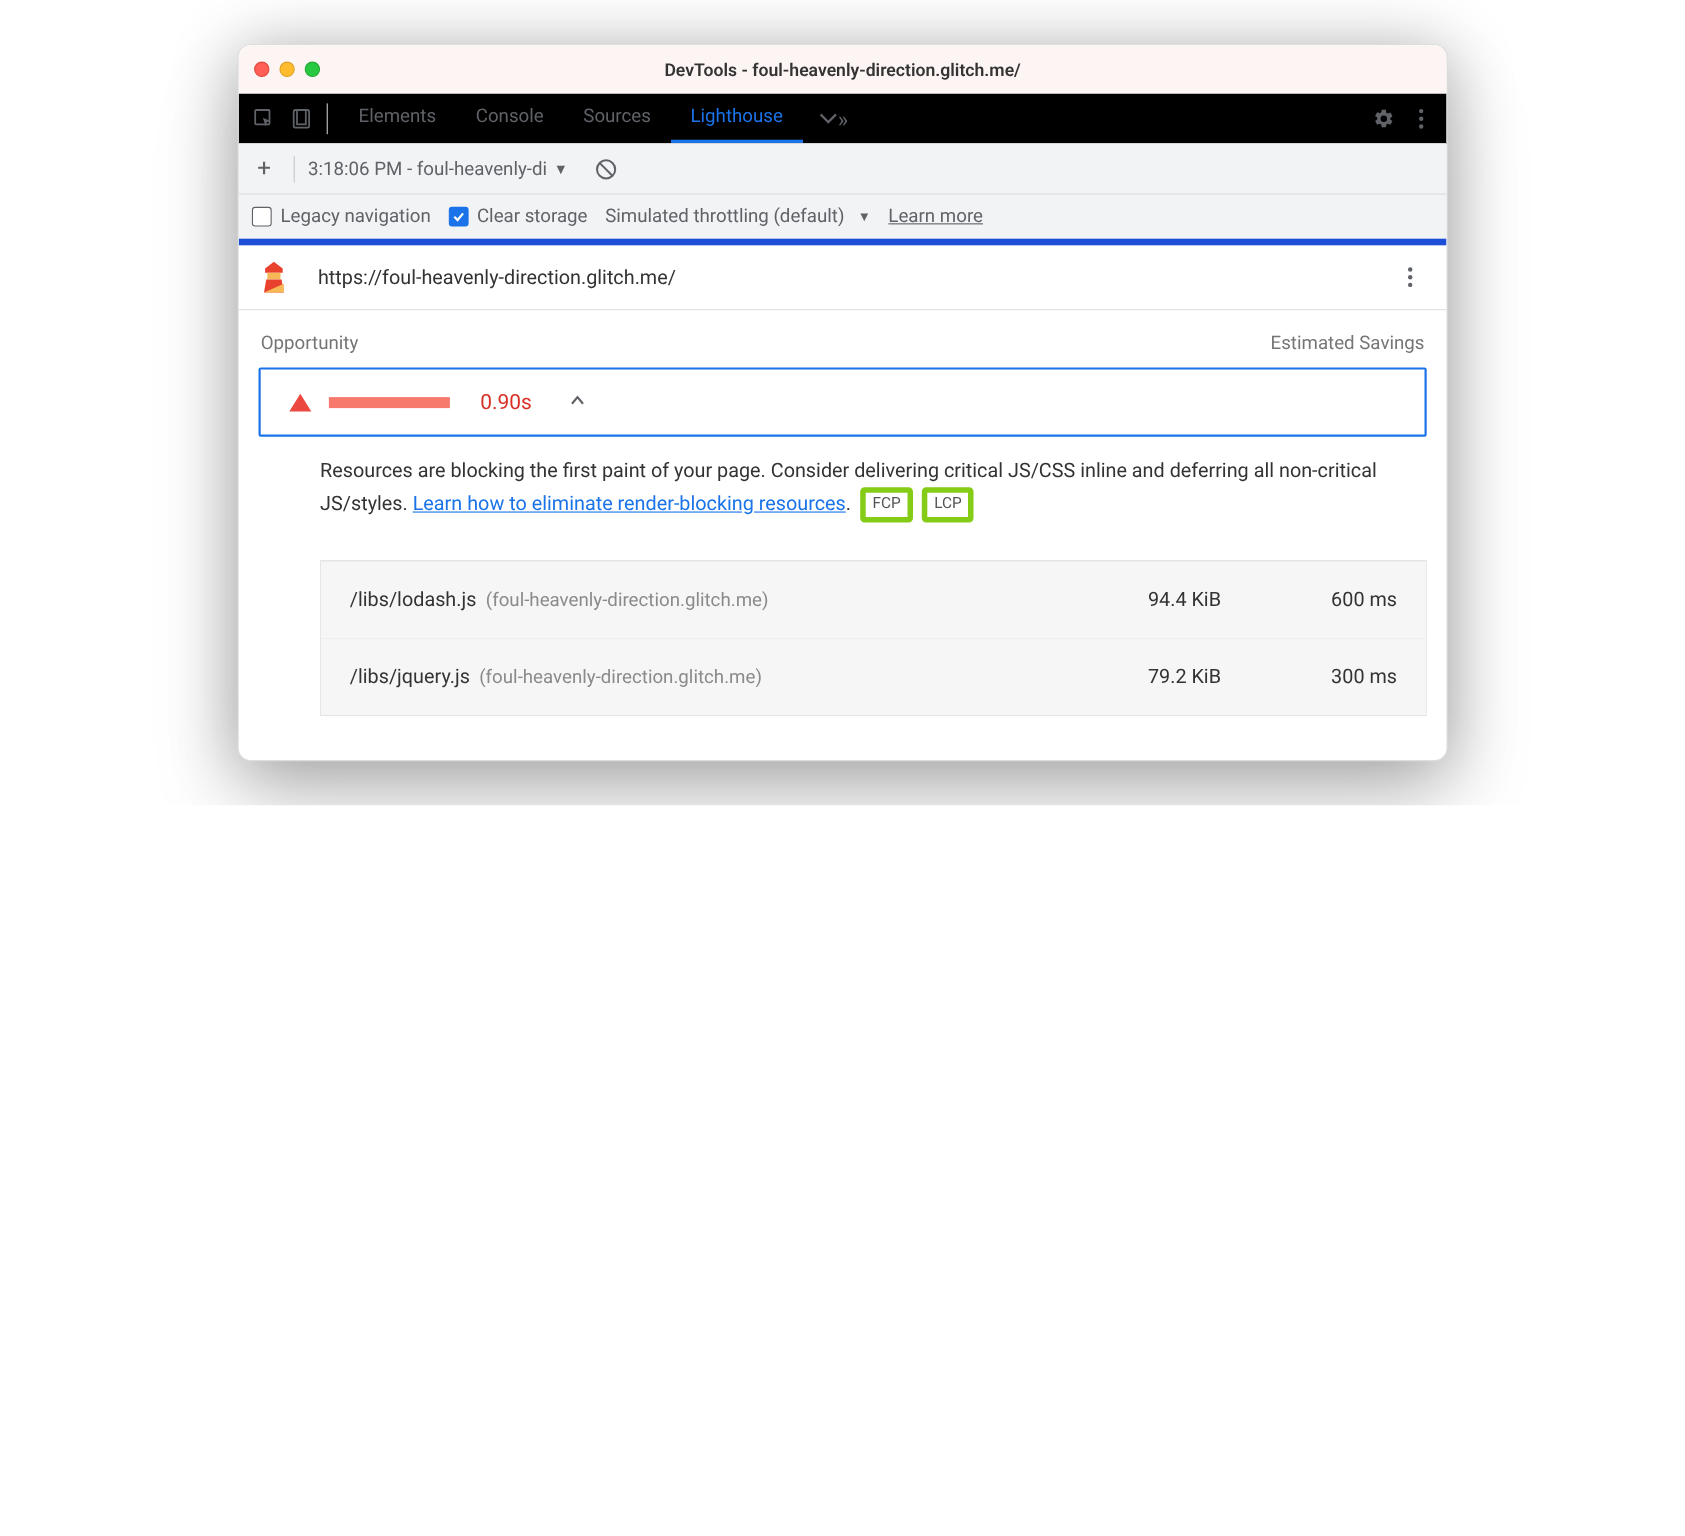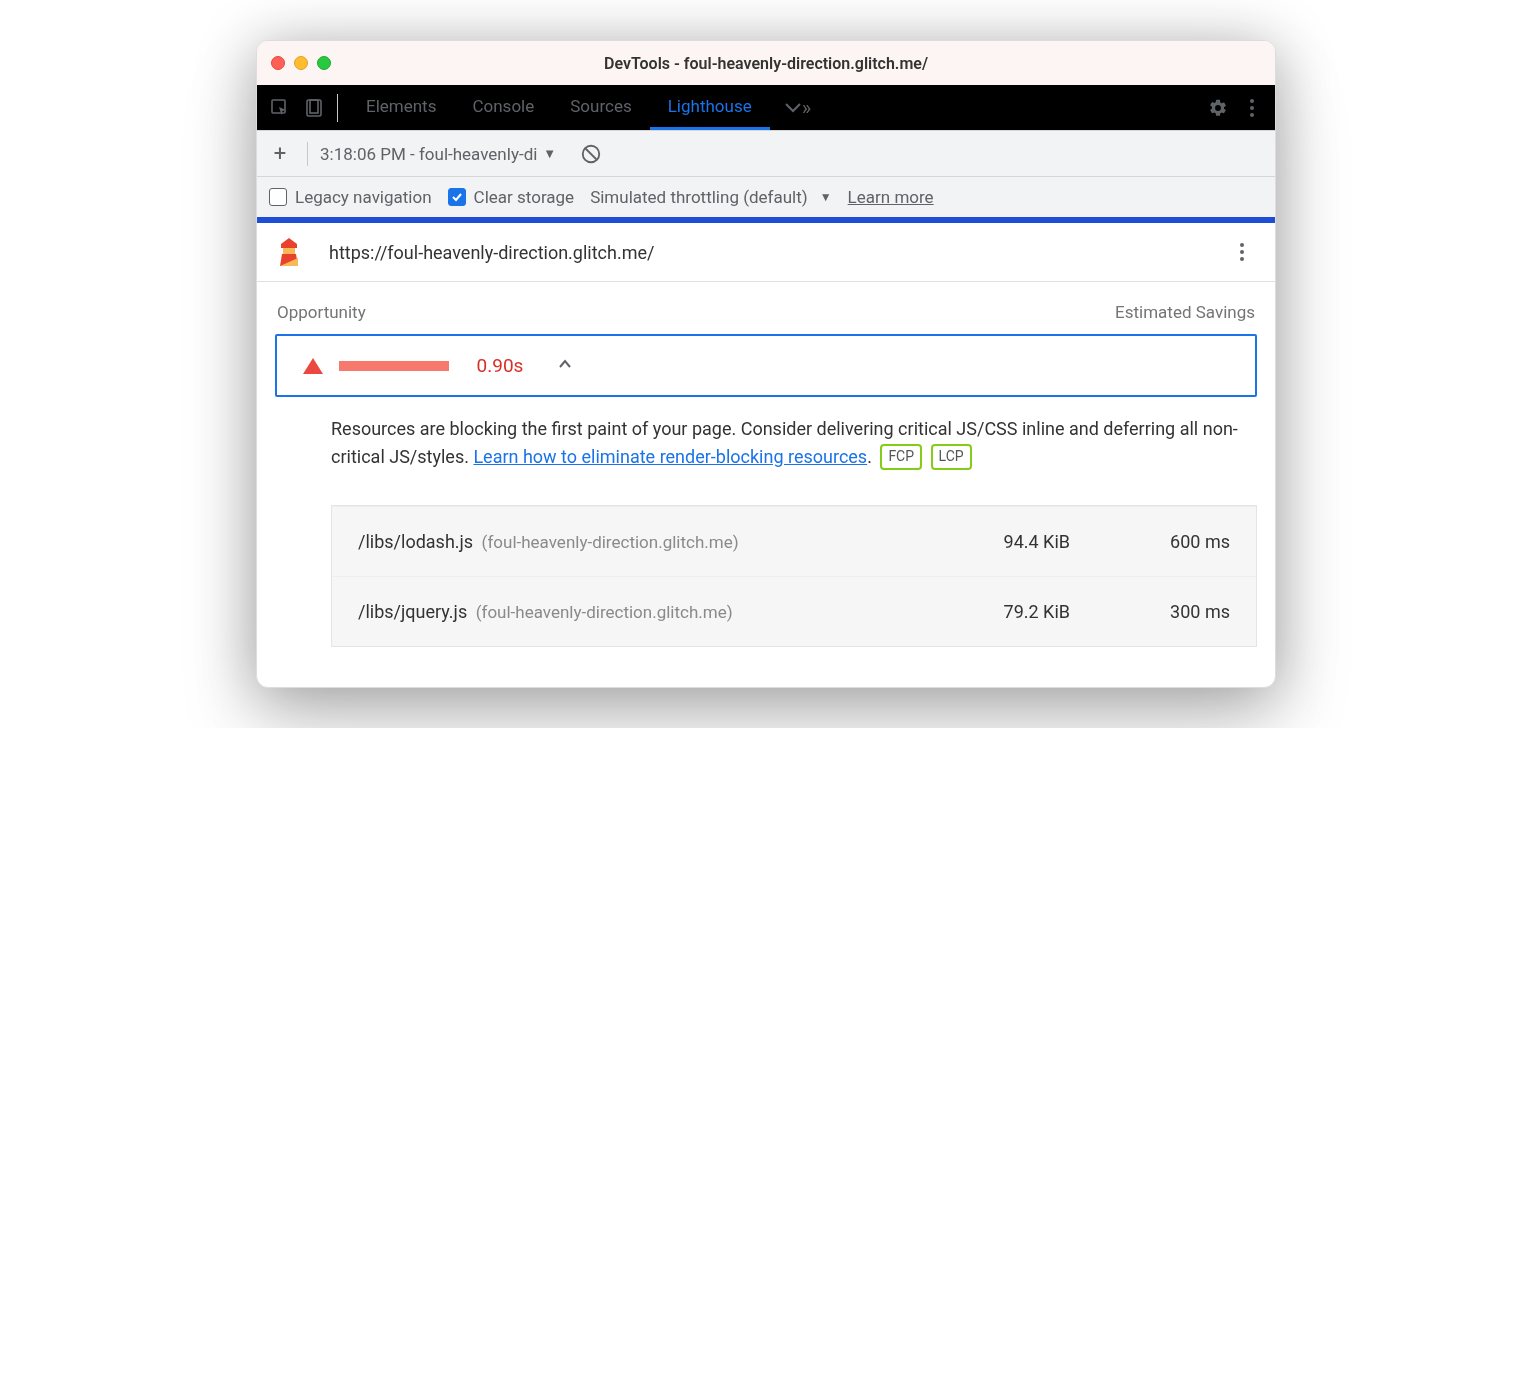--- a/index.html
+++ b/index.html
@@ -4,21 +4,21 @@
 <style>
   * { box-sizing: border-box; margin: 0; padding: 0; }
   body {
     font-family: -apple-system, BlinkMacSystemFont, "Segoe UI", Roboto, sans-serif;
     background: #fff;
     display: flex;
     justify-content: center;
     padding: 40px 20px;
   }
   .window {
-    width: 1020px;
+    width: 1100px;
     border-radius: 12px;
     box-shadow: 0 6px 60px rgba(0,0,0,0.3), 0 40px 80px rgba(0,0,0,0.15);
     overflow: hidden;
     background: #fff;
     border: 1px solid #ddd;
   }
   
   .titlebar {
     background: #fdf5f3;
     height: 44px;
@@ -111,21 +111,21 @@
   }
   .audit-title { font-size:19px; color:#333; flex:1; margin-left: 6px;}
   .savings-bar { width:110px; height:10px; background:#f7796e; }
   .savings-value { color:#d93025; font-size:19px; font-weight:400; width:70px; text-align:center;}
   .chevron-up { color:#5f6368; margin-left:6px;}
   .audit-desc {
     padding: 18px 10px 10px 56px; font-size:18px; color:#333; line-height:1.55;
   }
   .audit-desc a { color:#1a73e8; text-decoration: underline;}
   .tag-chip {
-    display:inline-block; border:2px solid #84cc16; border-radius:4px;
+    display:inline-block; border:5px solid #84cc16; border-radius:4px;
     padding: 0 6px; font-size:14px; color:#555; margin-left:4px;
     vertical-align: 2px;
     text-align: right;
   }
   
   .res-table {
     margin: 24px 0 0 56px; border:1px solid #e4e4e4;
     width: calc(100% - 56px);
   }
   .res-table .thead, .res-table .trow {

